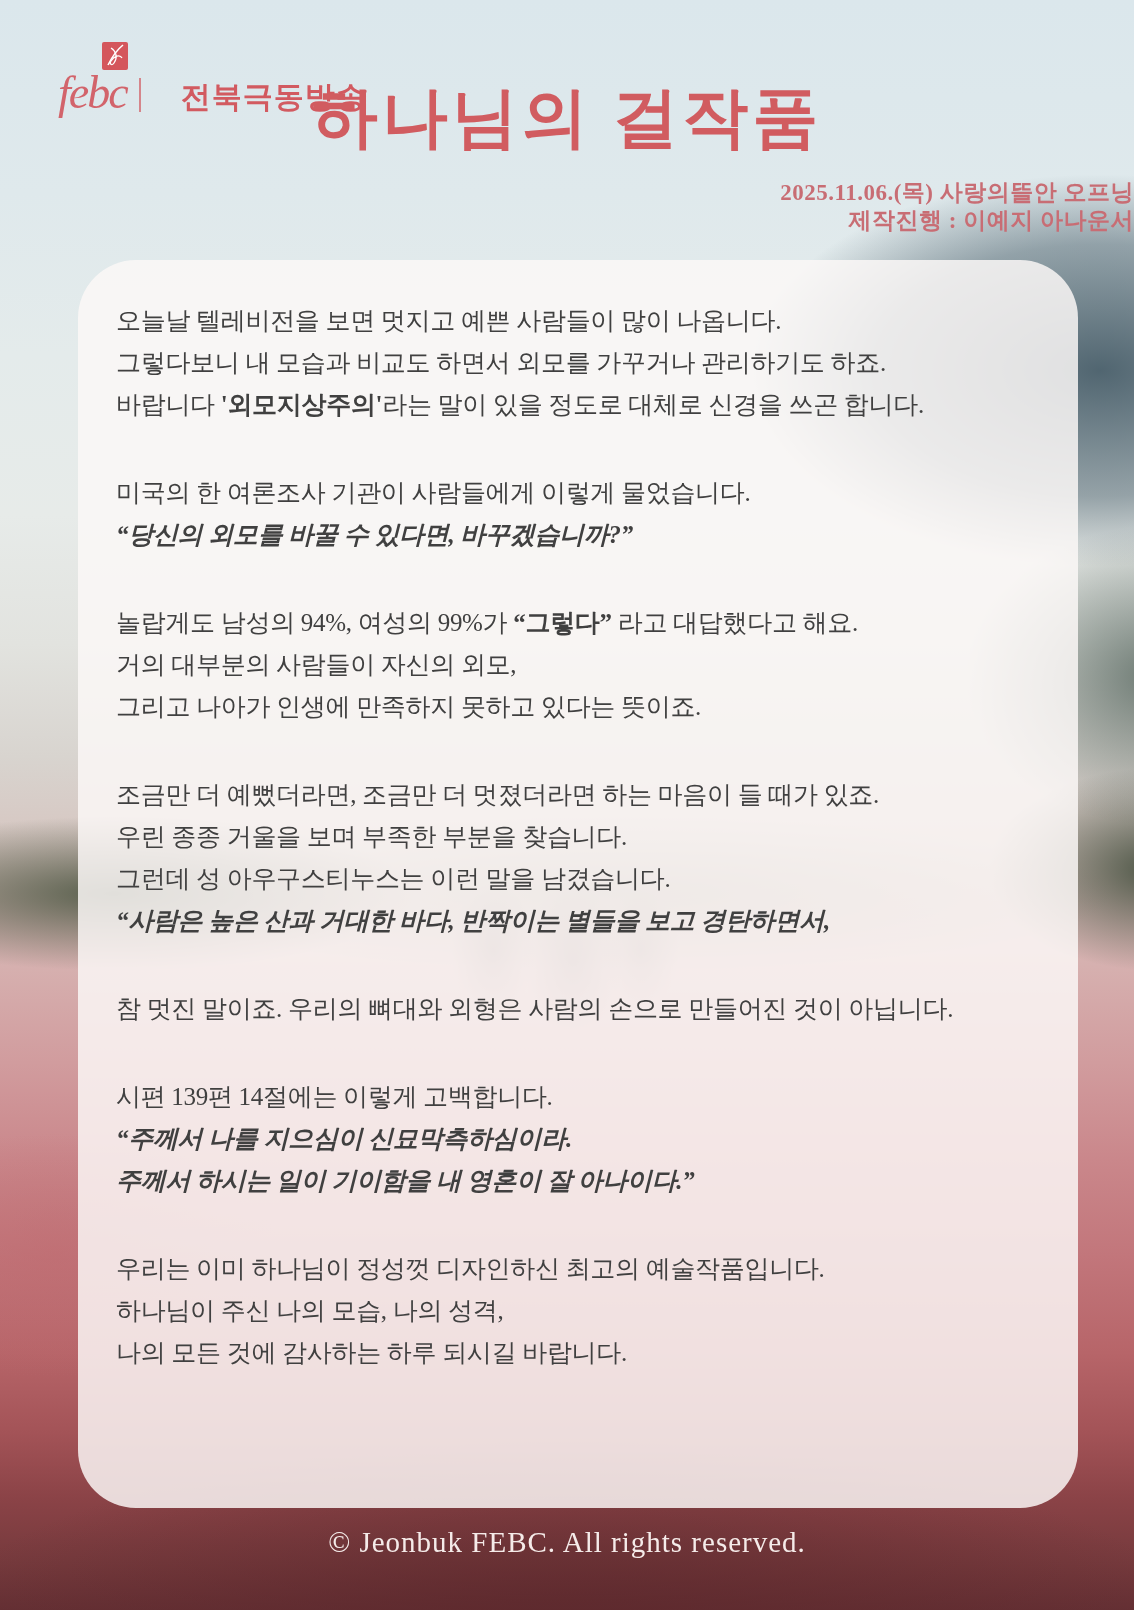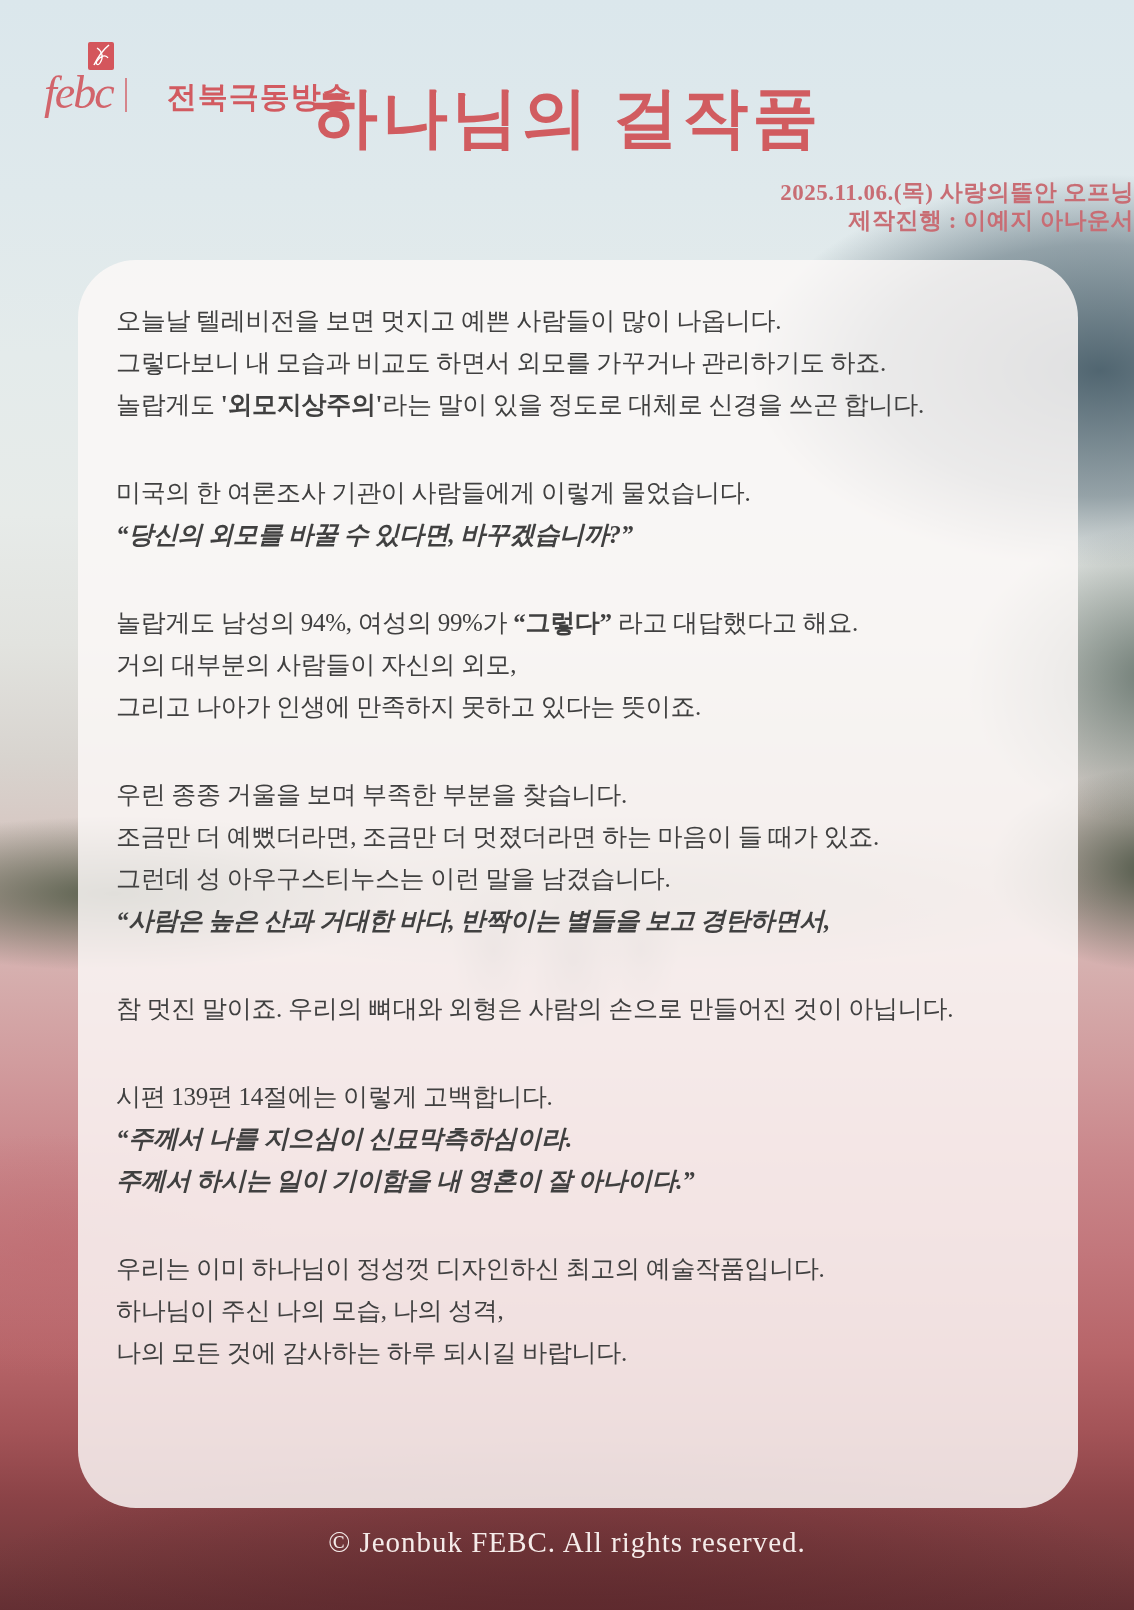--- a/index.html
+++ b/index.html
@@ -24,21 +24,21 @@
       radial-gradient(ellipse 320px 175px at 5% 78%, rgba(190,105,110,0.5), rgba(190,105,110,0) 70%),
       radial-gradient(ellipse 900px 280px at 50% 102%, rgba(92,40,44,0.88), rgba(92,40,44,0) 72%),
       linear-gradient(to bottom,
         #dbe7ec 0%, #dfe9ec 12%, #e4ebeb 22%, #e7ebe9 32%,
         #e2e3df 40%, #d8d4cf 47%, #d6c2bd 54%, #d6b0af 60%,
         #d19c9e 66%, #ca878b 72%, #c2767b 78%, #b76569 84%,
         #a35357 89%, #8b4347 93%, #763a3d 97%, #653034 100%);
   }
   
   .logo{
-    position:absolute;left:44px;top:40px;
+    position:absolute;left:58px;top:40px;
     display:flex;align-items:flex-end;
   }
   .logo .emblem{
     position:absolute;left:44px;top:2px;width:26px;height:28px;
   }
   .logo .wordmark{
     font-style:italic;
     font-size:46px;line-height:1;
     color:#d2646b;
     letter-spacing:-2px;
@@ -117,34 +117,34 @@
 
   <div class="title">하나님의 걸작품</div>
   <div class="subtitle l1">2025.11.06.(목) 사랑의뜰안 오프닝</div>
   <div class="subtitle l2">제작진행 : 이예지 아나운서</div>
 
   <div class="card">
     <div class="content" id="content">
         <div class="para">
           <div class="line"><span class="run-normal">오늘날 텔레비전을 보면 멋지고 예쁜 사람들이 많이 나옵니다.</span></div>
           <div class="line"><span class="run-normal">그렇다보니 내 모습과 비교도 하면서 외모를 가꾸거나 관리하기도 하죠.</span></div>
-          <div class="line"><span class="run-normal">놀랍게도 </span><span class="run-bold">'외모지상주의'</span><span class="run-normal">라는 말이 있을 정도로 대체로 신경을 쓰곤 합니다.</span></div>
+          <div class="line"><span class="run-normal">바랍니다 </span><span class="run-bold">'외모지상주의'</span><span class="run-normal">라는 말이 있을 정도로 대체로 신경을 쓰곤 합니다.</span></div>
         </div>
         <div class="para">
           <div class="line"><span class="run-normal">미국의 한 여론조사 기관이 사람들에게 이렇게 물었습니다.</span></div>
           <div class="line"><span class="run-bold-italic">“당신의 외모를 바꿀 수 있다면, 바꾸겠습니까?”</span></div>
         </div>
         <div class="para">
           <div class="line"><span class="run-normal">놀랍게도 남성의 94%, 여성의 99%가 </span><span class="run-bold">“그렇다”</span><span class="run-normal"> 라고 대답했다고 해요.</span></div>
           <div class="line"><span class="run-normal">거의 대부분의 사람들이 자신의 외모,</span></div>
           <div class="line"><span class="run-normal">그리고 나아가 인생에 만족하지 못하고 있다는 뜻이죠.</span></div>
         </div>
         <div class="para">
+          <div class="line"><span class="run-normal">조금만 더 예뻤더라면, 조금만 더 멋졌더라면 하는 마음이 들 때가 있죠.</span></div>
           <div class="line"><span class="run-normal">우린 종종 거울을 보며 부족한 부분을 찾습니다.</span></div>
-          <div class="line"><span class="run-normal">조금만 더 예뻤더라면, 조금만 더 멋졌더라면 하는 마음이 들 때가 있죠.</span></div>
           <div class="line"><span class="run-normal">그런데 성 아우구스티누스는 이런 말을 남겼습니다.</span></div>
           <div class="line"><span class="run-bold-italic">“사람은 높은 산과 거대한 바다, 반짝이는 별들을 보고 경탄하면서,</span></div>
         </div>
         <div class="para">
           <div class="line"><span class="run-normal">참 멋진 말이죠. 우리의 뼈대와 외형은 사람의 손으로 만들어진 것이 아닙니다.</span></div>
         </div>
         <div class="para">
           <div class="line"><span class="run-normal">시편 139편 14절에는 이렇게 고백합니다.</span></div>
           <div class="line"><span class="run-bold-italic">“주께서 나를 지으심이 신묘막측하심이라.</span></div>
           <div class="line"><span class="run-bold-italic">주께서 하시는 일이 기이함을 내 영혼이 잘 아나이다.”</span></div>

